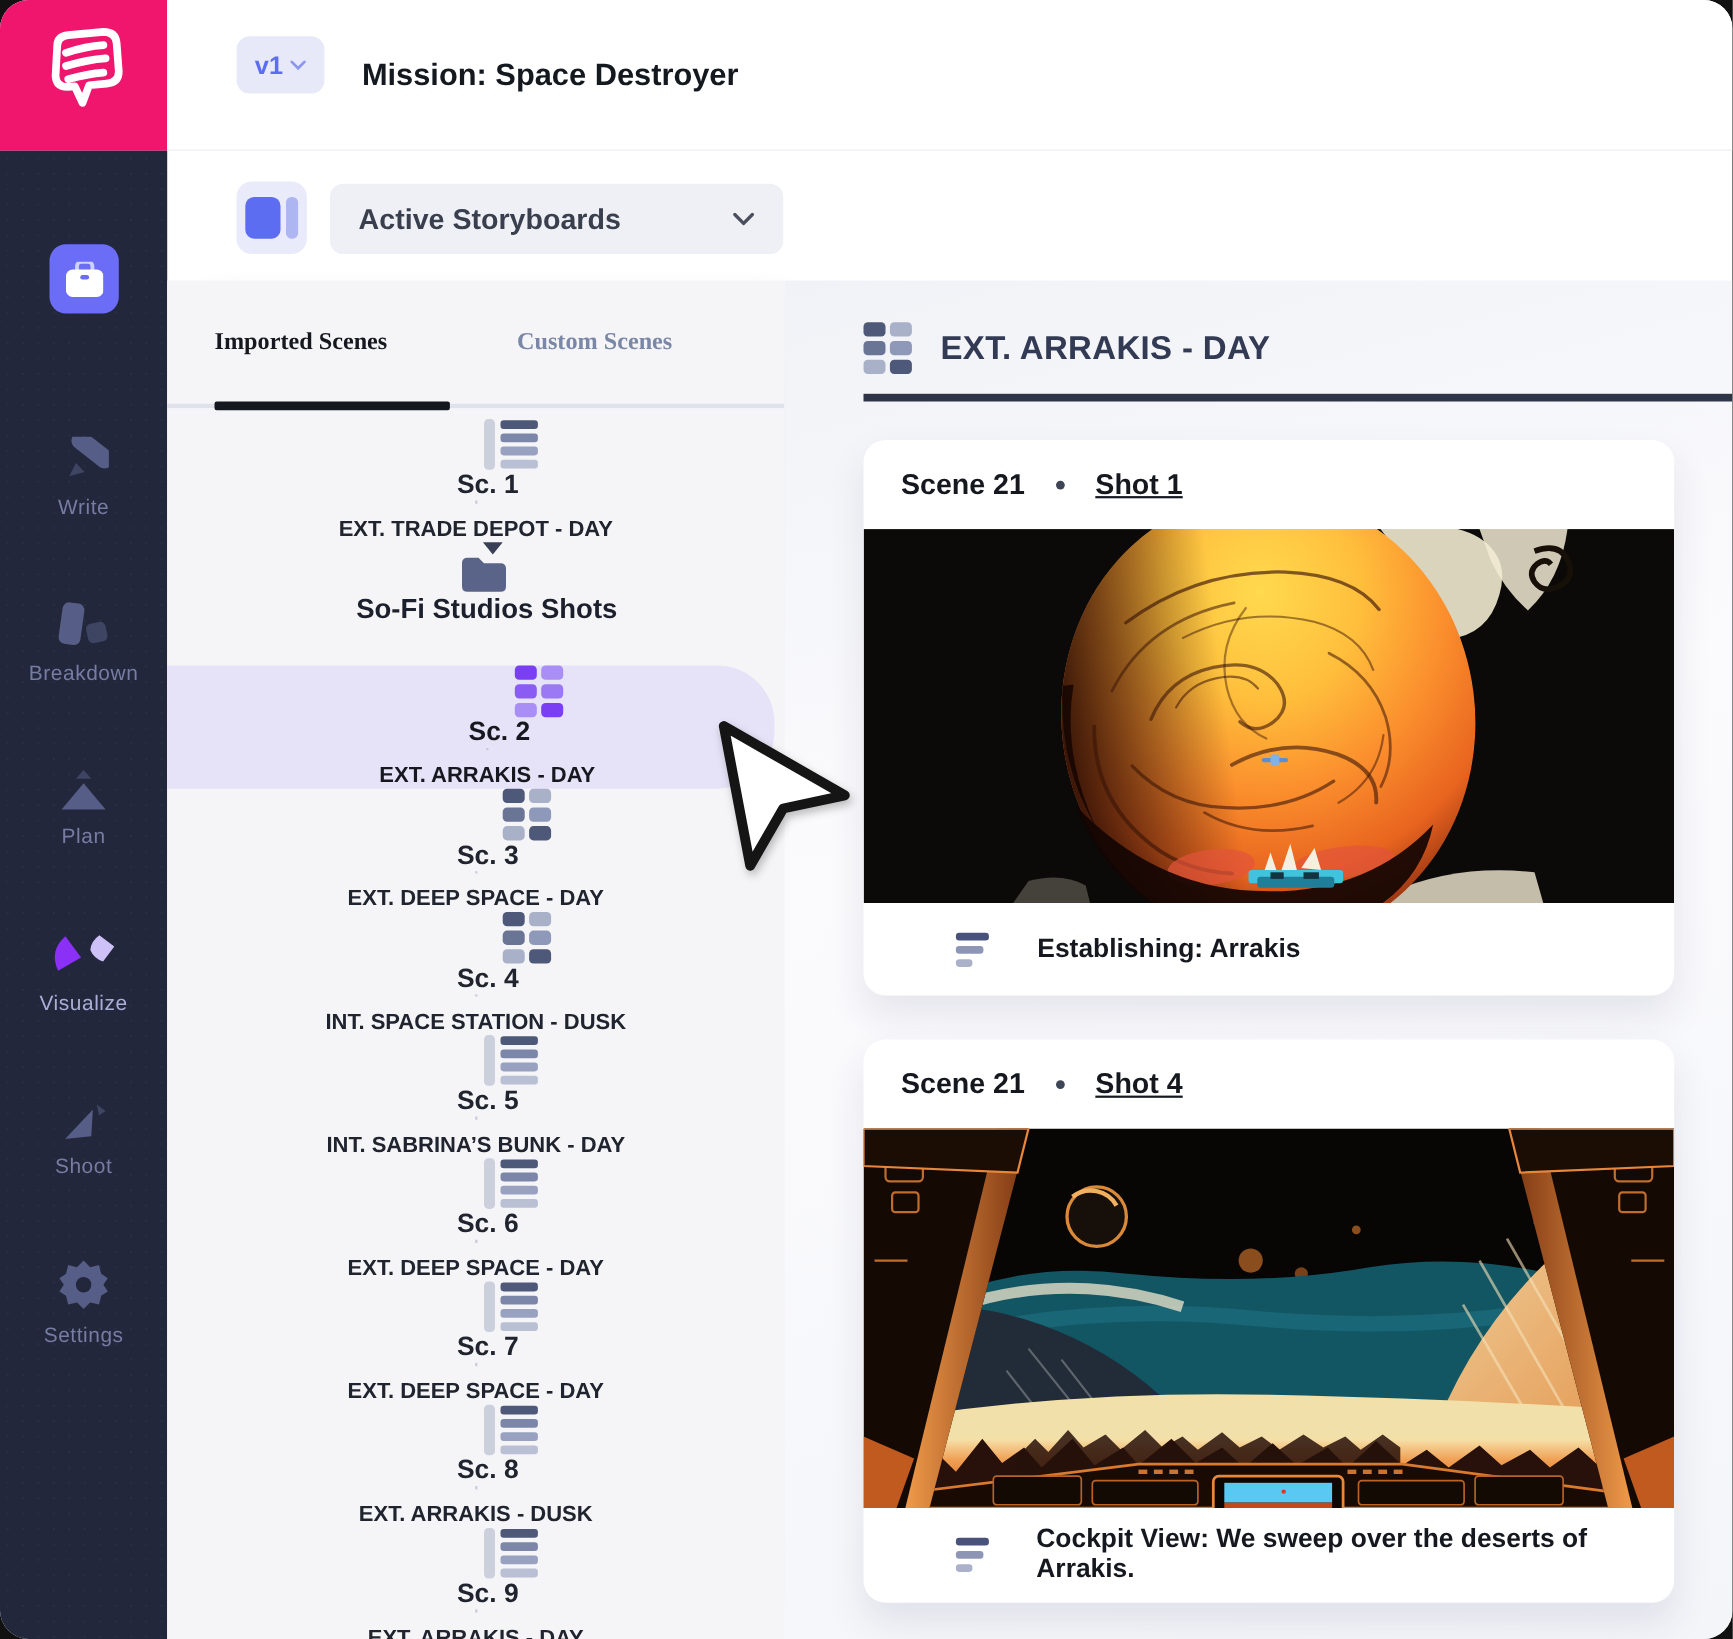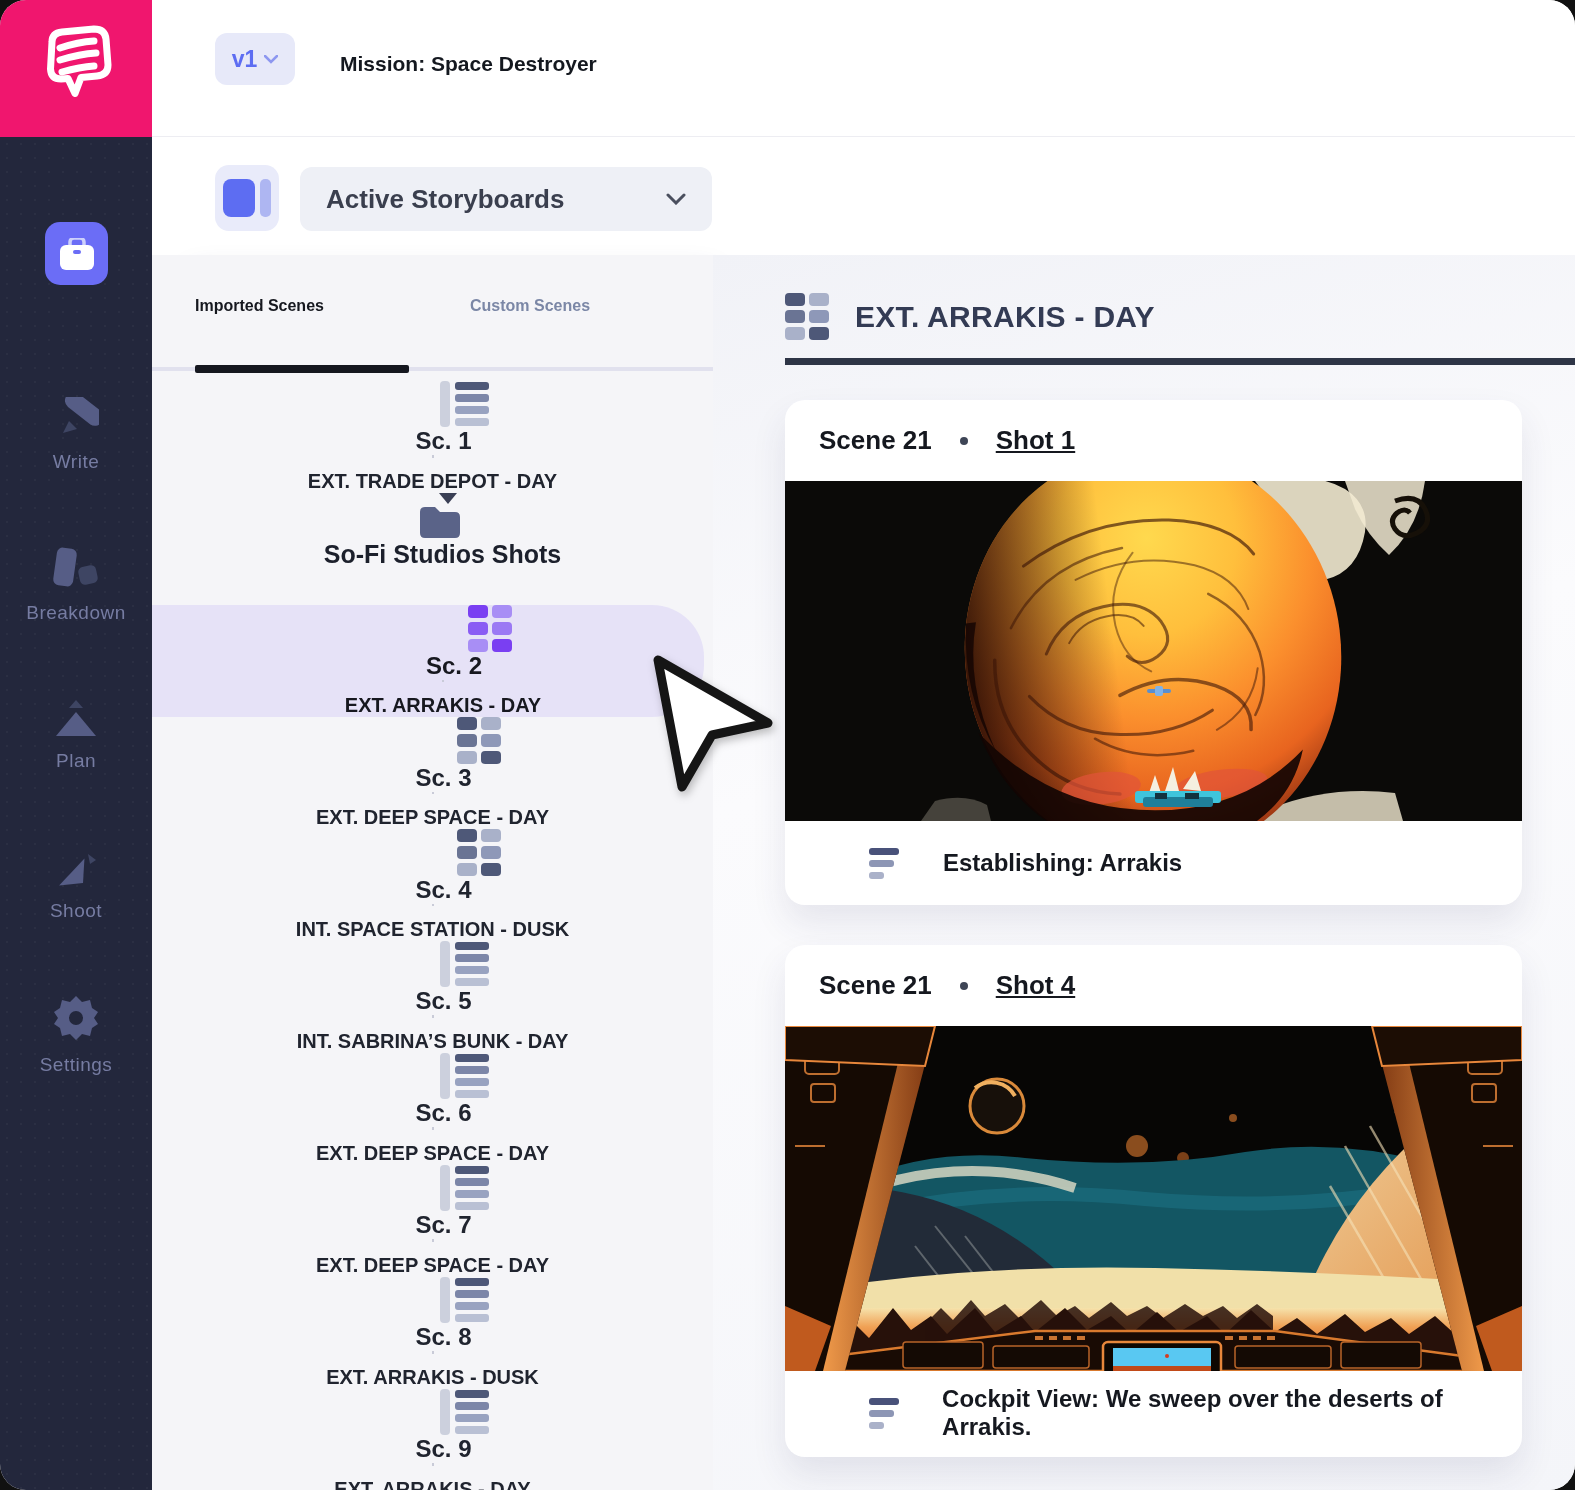--- a/index.html
+++ b/index.html
@@ -15,36 +15,36 @@
   .nav{position:absolute;left:0;top:223px;width:152px;display:flex;flex-direction:column;}
   .nav-item{height:150px;display:flex;flex-direction:column;align-items:center;justify-content:center;gap:12px;cursor:pointer;}
   .nav-label{font-size:19px;color:#767ca2;letter-spacing:.5px;}
   .nav-item.active .nav-label{color:#a9aed6;}
 
   
   .header{position:absolute;left:152px;top:0;width:1423px;height:137px;background:#fff;border-bottom:1px solid #ededf2;}
   .vchip{position:absolute;left:63px;top:33px;width:80px;height:52px;border-radius:12px;background:#e7e9f9;
          display:flex;align-items:center;justify-content:center;gap:7px;cursor:pointer;}
   .vchip span{color:#5d6df2;font-size:23px;font-weight:bold;}
-  .doc-title{position:absolute;left:188px;top:52px;font-size:21px;font-weight:bold;color:#14181f;}
+  .doc-title{position:absolute;left:177px;top:52px;font-size:28px;font-weight:bold;color:#14181f;}
 
   
   .board-icon-btn{position:absolute;left:215px;top:165px;width:64px;height:66px;border-radius:14px;background:#e9ebfa;
                   display:flex;align-items:center;justify-content:center;gap:5px;cursor:pointer;}
   .board-icon-btn .b1{width:32px;height:38px;border-radius:8px;background:#5d6df2;}
   .board-icon-btn .b2{width:11px;height:38px;border-radius:5px;background:#aeb6f2;}
   .board-select{position:absolute;left:300px;top:167px;width:412px;height:64px;border-radius:12px;background:#eef0f6;
                 display:flex;align-items:center;padding:0 26px;cursor:pointer;}
   .board-select .lbl{font-size:26px;color:#3a3f4e;font-weight:600;flex:1;}
 
   
   .scenes-panel{position:absolute;left:152px;top:255px;width:561px;height:1235px;background:#f5f5f8;
                 box-shadow:20px 0 28px -20px rgba(60,60,110,.22);}
   .tabs{position:absolute;left:0;top:0;width:100%;height:114px;}
-  .tab{position:absolute;top:42px;font-size:16px;cursor:pointer;}
+  .tab{position:absolute;top:42px;font-size:22px;cursor:pointer;font-family:Liberation Serif, serif;}
   .tab.imported{left:43px;font-weight:bold;color:#16181f;}
   .tab.custom{left:318px;font-weight:600;color:#7b87a6;}
   .tab-track{position:absolute;left:0;top:112px;width:100%;height:4px;background:#e1e1ee;}
   .tab-bar{position:absolute;left:43px;top:110px;width:214px;height:8px;background:#15171f;border-radius:2px;}
   .scene-list{position:absolute;left:0;top:126px;width:100%;}
   .row{height:112px;display:flex;align-items:center;cursor:pointer;position:relative;flex-direction:column;}
   .row .ic{margin-left:63px;flex:0 0 auto;}
   .row.indent .ic{margin-left:93px;}
   .row .num{margin-left:22px;font-size:24px;font-weight:600;color:#20242f;white-space:nowrap;}
   .row .pipe{width:2px;height:30px;background:#c9cbd8;margin:0 16px;}
@@ -134,20 +134,27 @@
           <rect x="28" y="20" width="18" height="18" rx="5" transform="rotate(-12 37 29)" fill="#3e4563"></rect>
         </svg>
         <span class="nav-label">Breakdown</span>
       </div>
       <div class="nav-item">
         <svg width="48" height="40" viewBox="0 0 48 40">
           <path d="M17 10 L24 2 L31 10 Z" fill="#3e4563"></path>
           <path d="M4 38 L24 14 L44 38 Z" fill="#565d86"></path>
         </svg>
         <span class="nav-label">Plan</span>
+      </div>
+      <div class="nav-item active">
+        <svg width="56" height="44" viewBox="0 0 56 44">
+          <path d="M26 22 L8 6 Q2 14 2 22 Q2 30 8 38 Z" fill="#8b30f6" transform="rotate(12 14 22)"></path>
+          <path d="M26 22 Q28 30 36 34 L48 22 L36 10 Q28 14 26 22 Z" fill="#cdc1f8" transform="translate(8 -6) rotate(-8 37 22)"></path>
+        </svg>
+        <span class="nav-label">Visualize</span>
       </div>
       <div class="nav-item">
         <svg width="48" height="40" viewBox="0 0 48 40">
           <path d="M6 36 L34 12 L30 36 Z" fill="#565d86" transform="rotate(-6 20 26)"></path>
           <path d="M36 6 L44 12 L38 16 Z" fill="#3e4563"></path>
         </svg>
         <span class="nav-label">Shoot</span>
       </div>
       <div class="nav-item">
         <svg width="48" height="48" viewBox="0 0 48 48">

